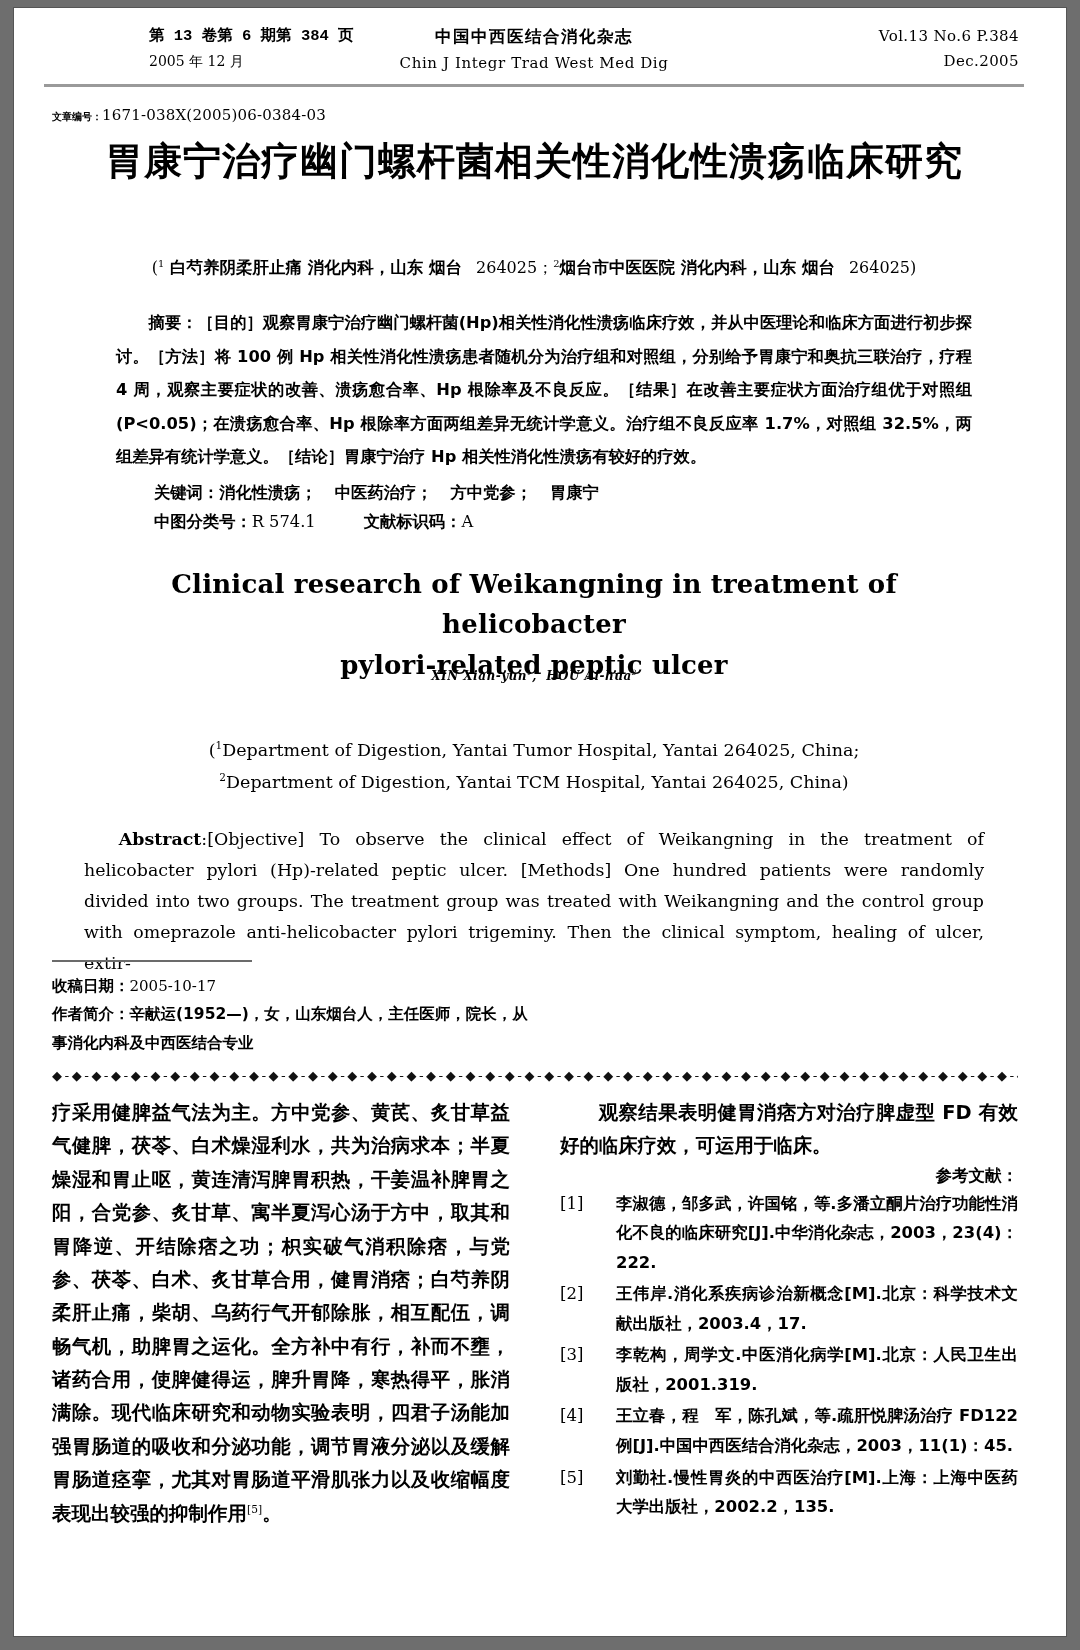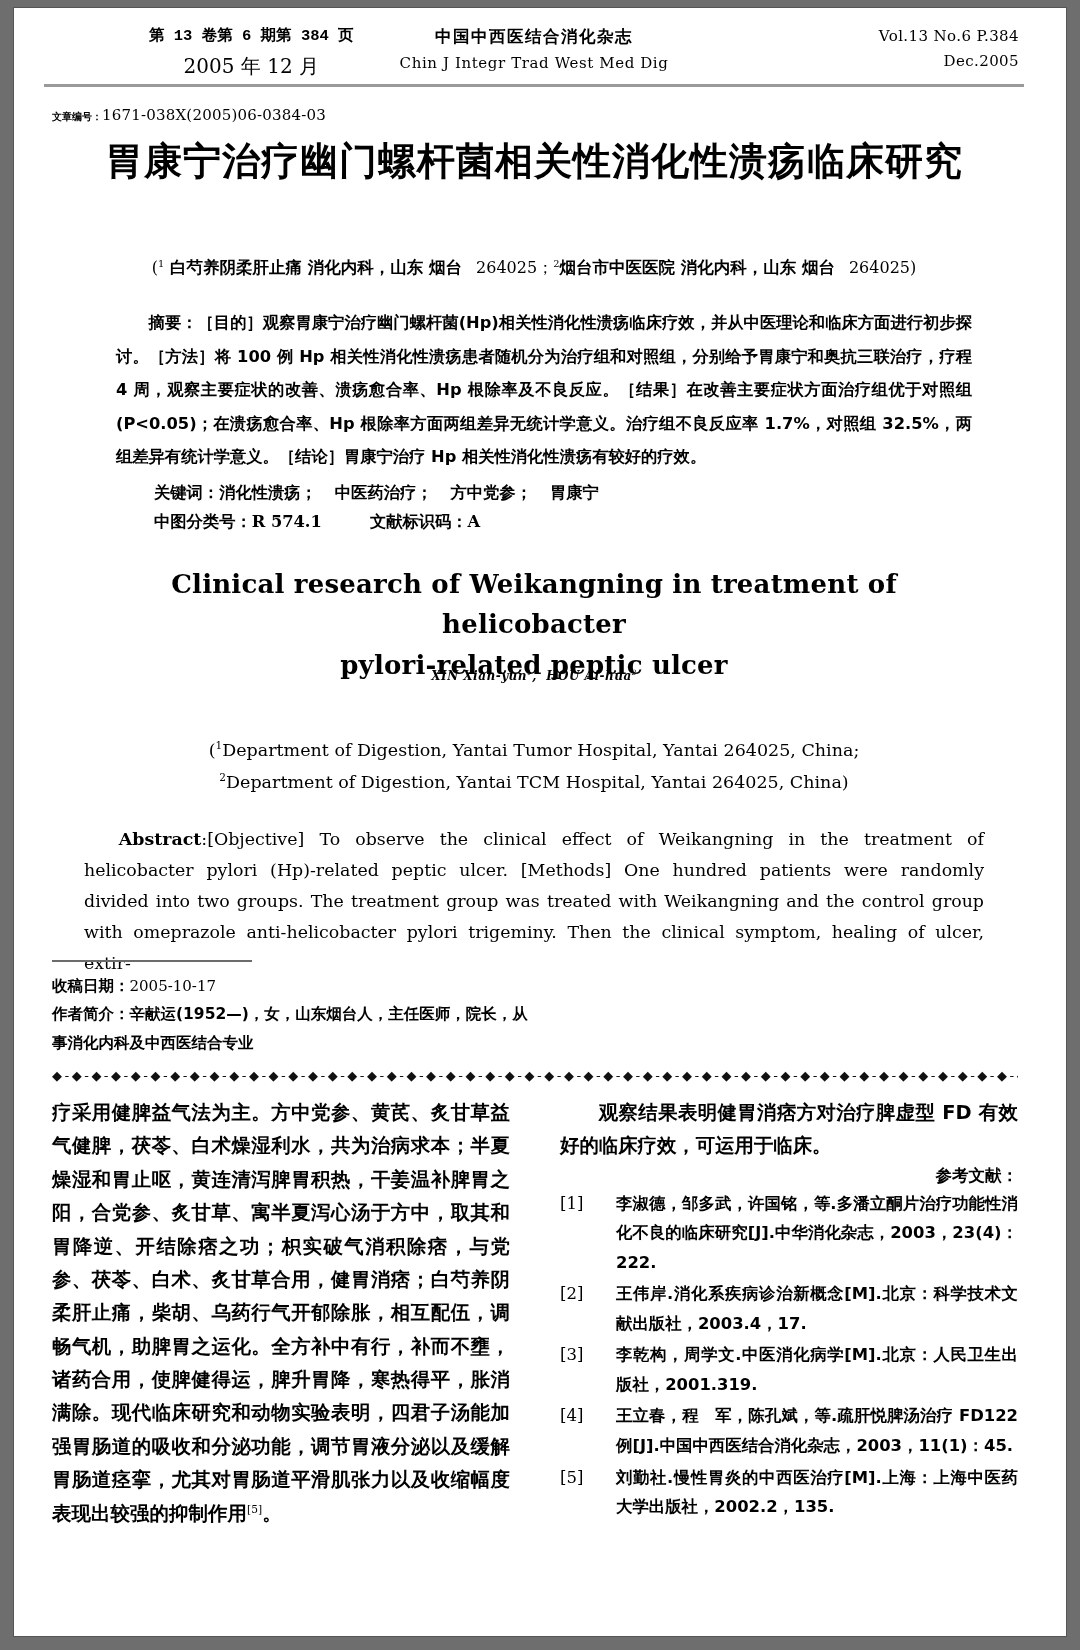--- a/index.html
+++ b/index.html
@@ -42,21 +42,21 @@
     top: 0;
     line-height: 1.65;
   }
   .rh-left   { left: 105px;  text-align: left; }
   .rh-center { left: 0; width: 980px; text-align: center; }
   .rh-right  { right: 5px;  text-align: right; }
 
   .cn-b { font-family: Liberation Mono, monospace; font-weight: bold; }
 
   .rh-left .l1 { font-size: 15.5px; white-space: nowrap; }
-  .rh-left .l2 { font-size: 20px; font-family: "DejaVu Serif", serif; white-space: nowrap; text-align: center; }
+  .rh-left .l2 { font-size: 14px; font-family: "DejaVu Serif", serif; white-space: nowrap; }
   .rh-center .l1 { font-size: 16.5px; font-weight: bold; letter-spacing: 1.5px; }
   .rh-center .l2 { font-size: 15px; font-family: "DejaVu Serif", serif; letter-spacing: 0.6px; }
   .rh-right .l1 { font-size: 15px; font-family: "DejaVu Serif", serif; white-space: nowrap; letter-spacing: 0.4px;}
   .rh-right .l2 { font-size: 15px; font-family: "DejaVu Serif", serif; white-space: nowrap; letter-spacing: 0.4px;}
 
   .rule-head {
     position: absolute;
     left: 0; top: 60px;
     width: 980px; height: 3px;
     background: #9a9a9a;
@@ -113,21 +113,21 @@
     position: absolute;
     left: 72px; top: 282px;
     width: 856px;
     font-size: 16.3px;
     font-weight: bold;
     line-height: 2.06;
     text-align: justify;
     text-justify: inter-character;
     text-indent: 2em;
   }
-  .abs-cn .n, .kw .n { font-family: "DejaVu Serif", serif; font-weight: bold; }
+  .abs-cn .n, .kw .n { font-family: "DejaVu Serif", serif; font-weight: normal; }
 
   .kw {
     position: absolute;
     left: 110px;
     width: 870px;
     font-size: 16.3px;
     font-weight: bold;
     white-space: nowrap;
   }
   .kw-1 { top: 458px; }

